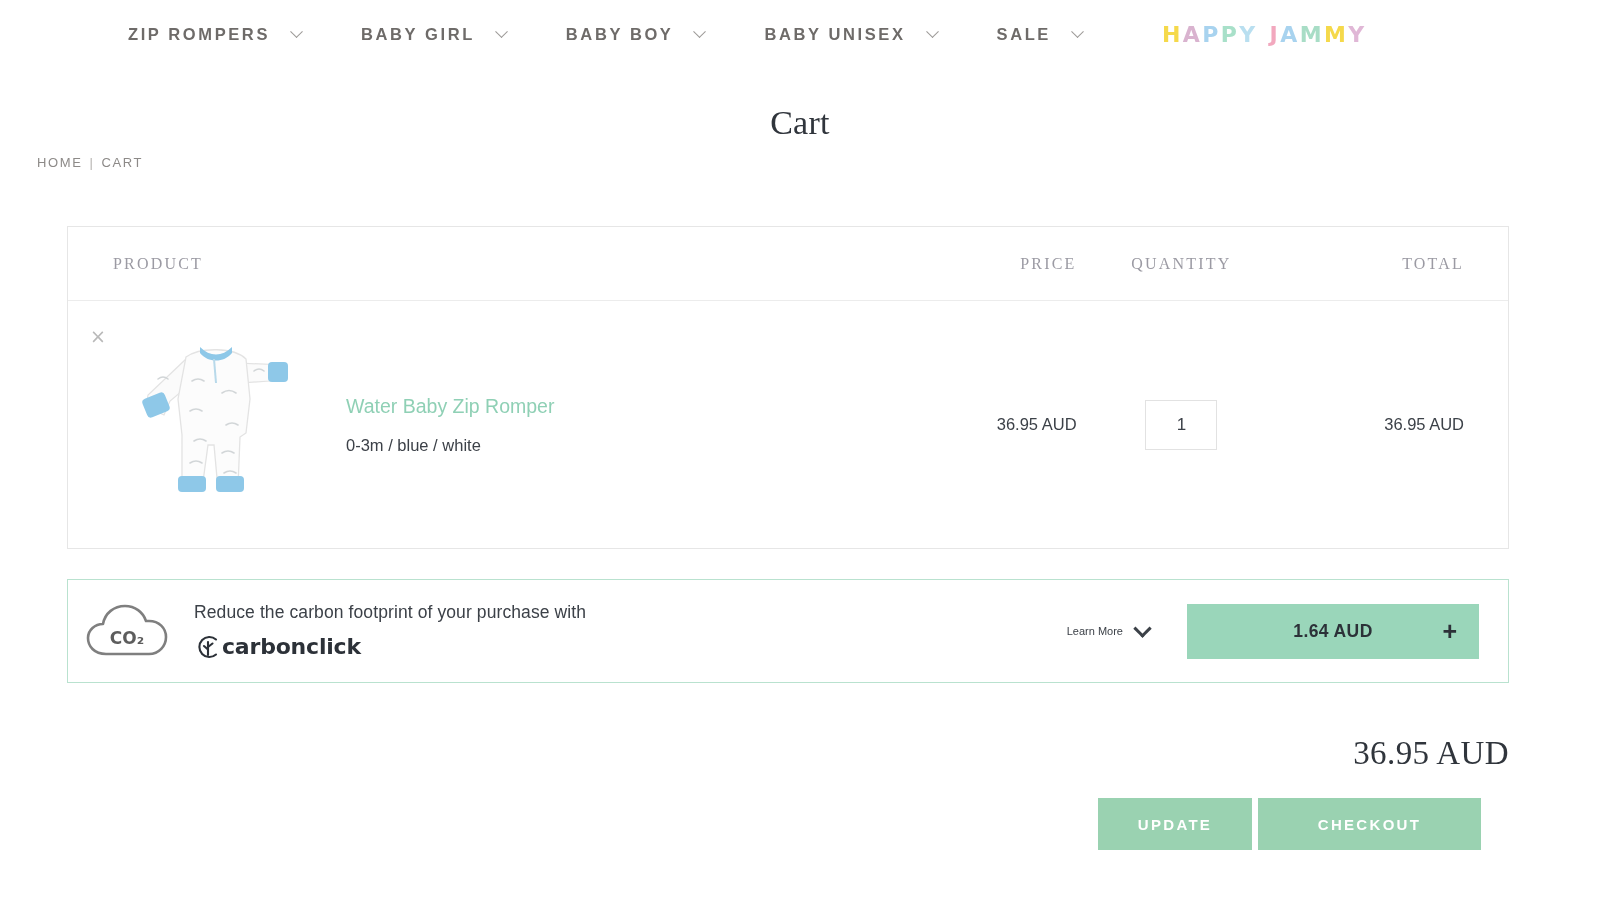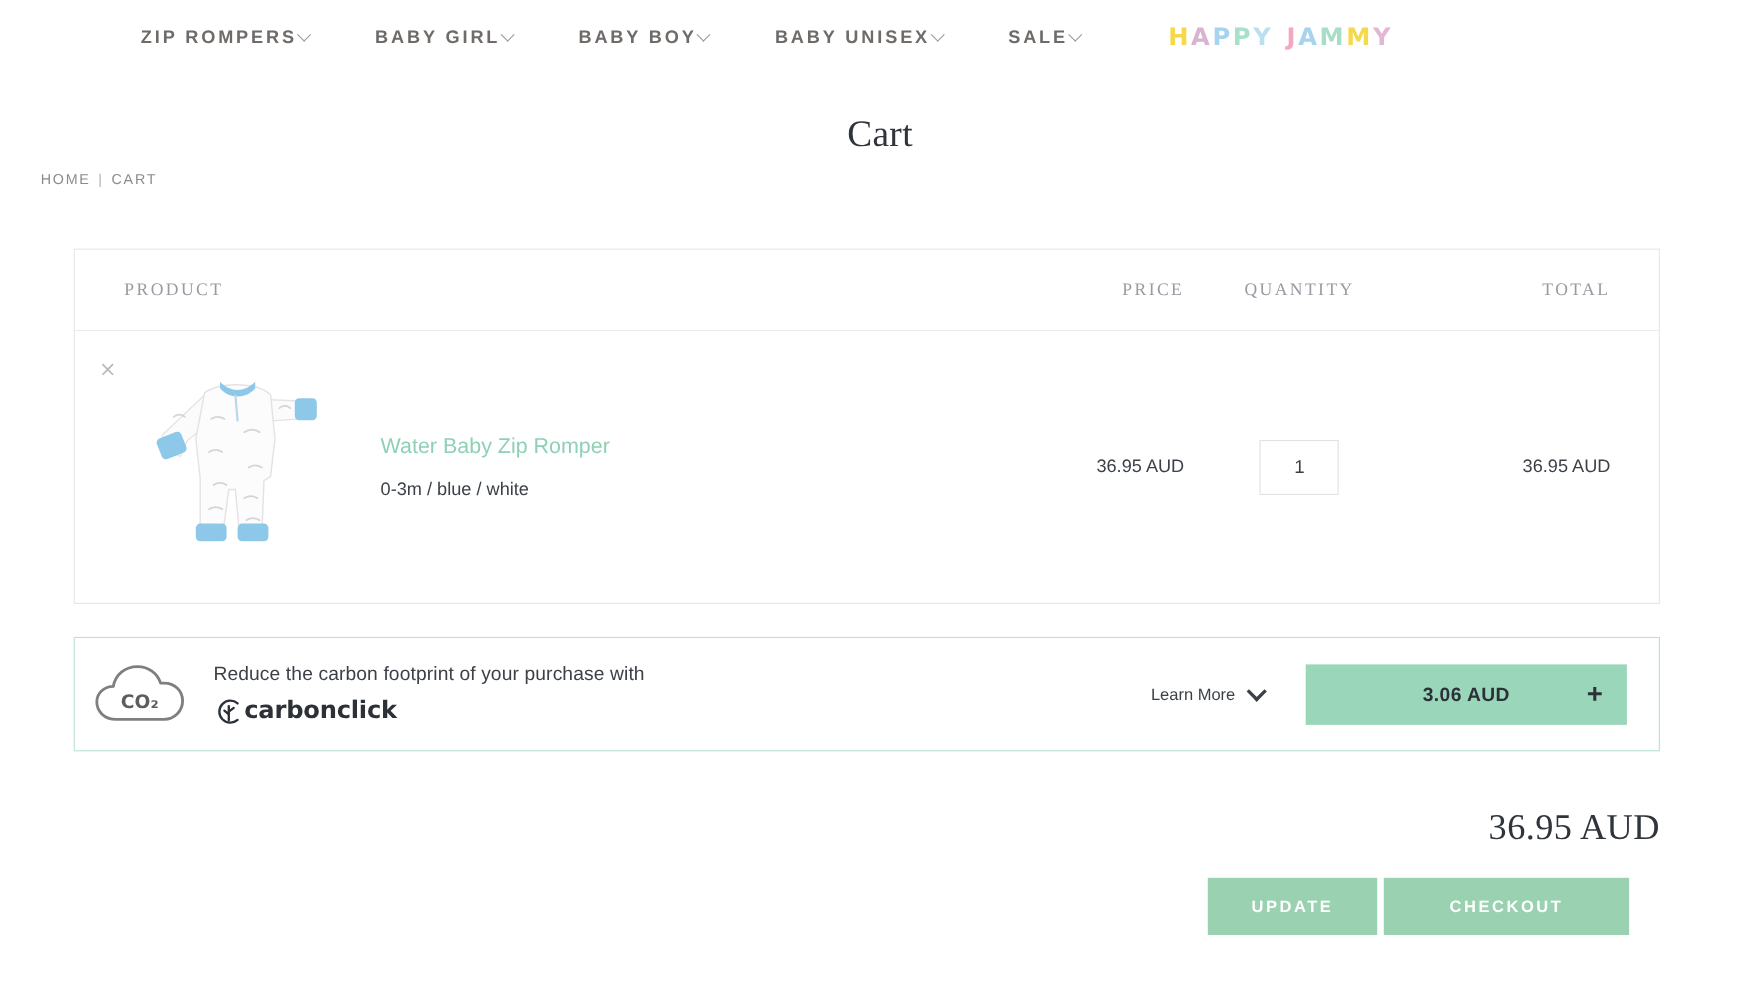--- a/index.html
+++ b/index.html
@@ -26,21 +26,21 @@
     width: 1600px;
     height: 68px;
     display: flex;
     align-items: center;
     padding-left: 128px;
     background: #ffffff;
   }
   .nav-item {
     display: flex;
     align-items: center;
-    gap: 2px;
+    gap: 22px;
     margin-right: 60px;
     cursor: pointer;
     white-space: nowrap;
   }
   .nav-label {
     font-size: 16.5px;
     font-weight: 700;
     letter-spacing: 2.6px;
     color: #6e6b69;
     text-transform: uppercase;
@@ -231,21 +231,21 @@
     font-weight: 700;
     color: #2c3138;
     letter-spacing: -0.2px;
     font-family: "DejaVu Sans", sans-serif;
   }
   .learn-more {
     margin-left: auto;
     display: flex;
     align-items: center;
     gap: 13px;
-    font-size: 15px;
+    font-size: 11px;
     color: #3c4148;
     cursor: pointer;
   }
   .chev-big {
     display: inline-block;
     width: 13px; height: 13px;
     border-right: 3px solid #3c4148;
     border-bottom: 3px solid #3c4148;
     transform: rotate(45deg) translate(-2px,-2px);
   }
@@ -454,21 +454,21 @@
         <span class="carbon-brand-name">carbonclick</span>
       </div>
     </div>
 
     <div class="learn-more">
       <span>Learn More</span>
       <span class="chev-big"></span>
     </div>
 
     <button class="offset-btn">
-      <span class="offset-amount">3.06 AUD</span>
+      <span class="offset-amount">1.64 AUD</span>
       <span class="offset-plus">+</span>
     </button>
   </div>
 
   <div class="grand-total">36.95 AUD</div>
 
   <div class="actions">
     <button class="btn btn-update">UPDATE</button>
     <button class="btn btn-checkout">CHECKOUT</button>
   </div>

